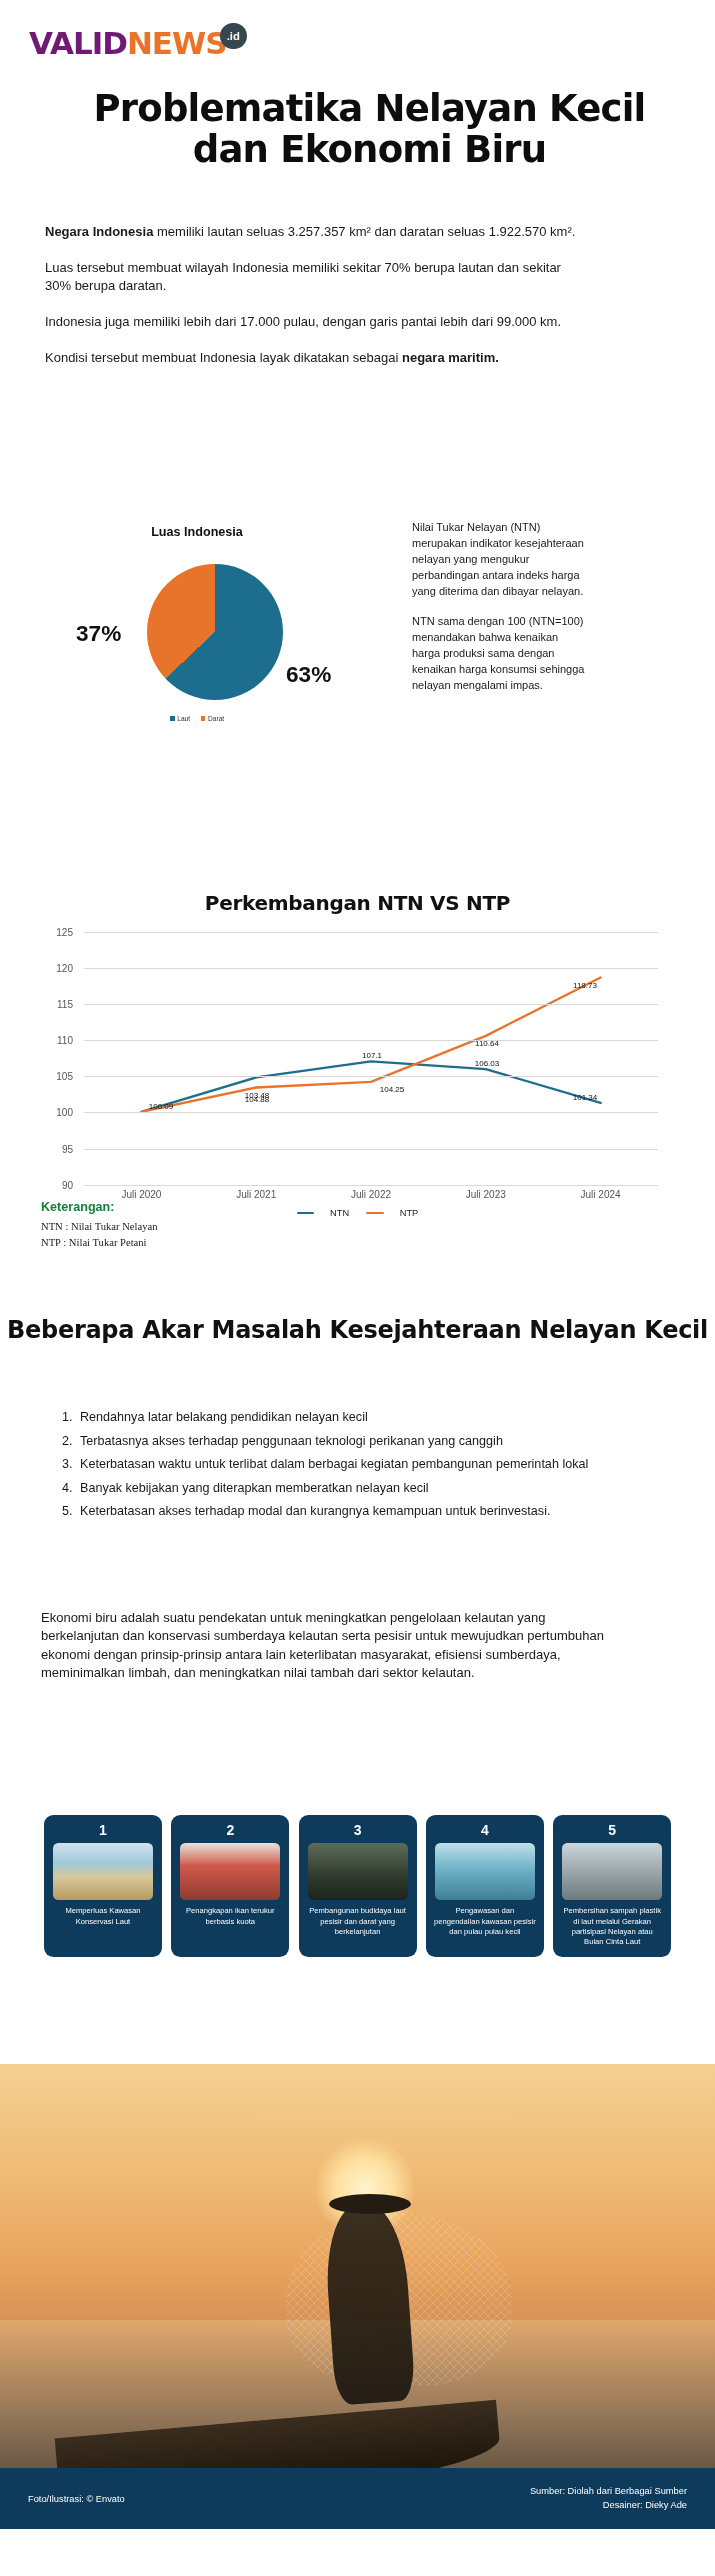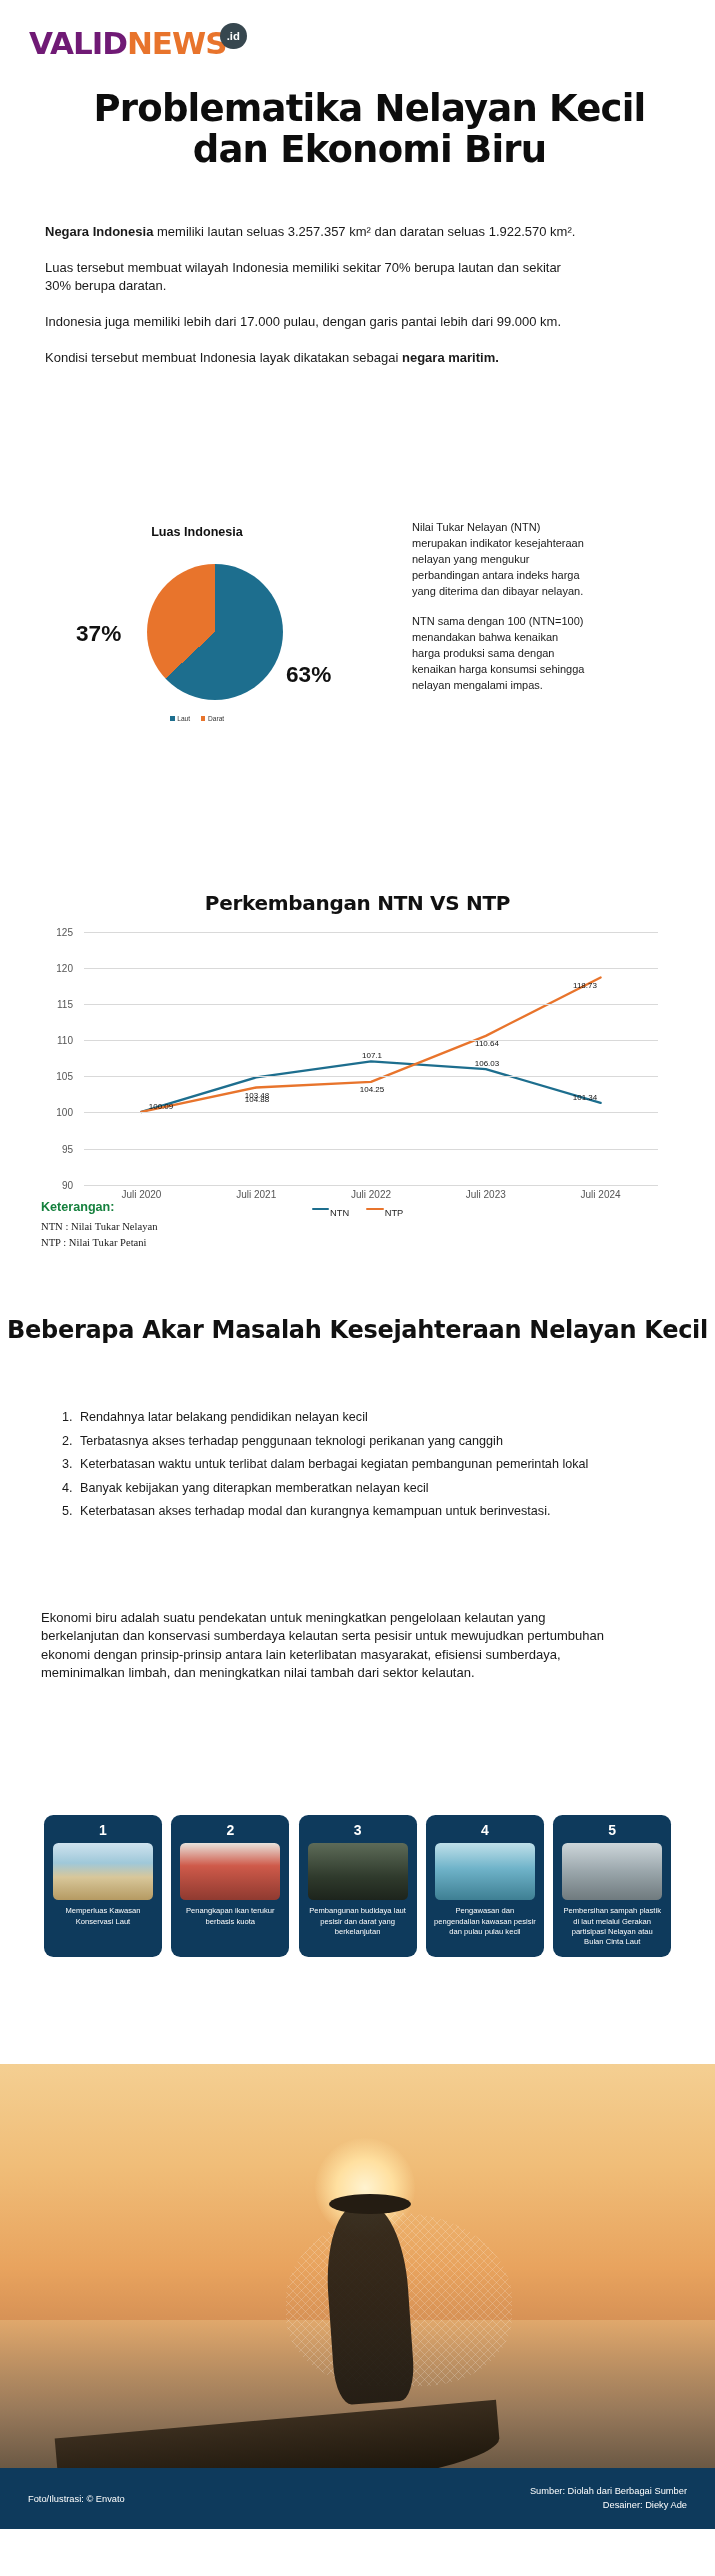--- a/index.html
+++ b/index.html
@@ -75,21 +75,21 @@
     transform:translateY(-50%);
   }
   .gridline { position:absolute; left:39px; right:12px; height:0.7px; background:#d9d9d9; }
   .x-axis { position:absolute; left:39px; right:12px; top:257px; display:flex; }
   .x-tick { flex:1; text-align:center; font-size:10px; color:#555; }
   .dlabel { position:absolute; font-size:8px; color:#111; white-space:nowrap; transform:translate(-50%,-50%); }
   .chart-legend {
     width:625px; margin:22.6px auto 0; display:flex; justify-content:center; gap:17.3px;
     font-size:9.3px; color:#222;
   }
-  .chart-legend .key { display:flex; align-items:flex-start; gap:1px; }
+  .chart-legend .key { display:flex; align-items:center; gap:16px; }
   .legdash { width:17.3px; height:2px; display:inline-block; border-radius:1.3px; }
 
   
   .keterangan { position:absolute; left:41px; top:1200px; width:332px; }
   .keterangan .kt-head { font-size:12.6px; font-weight:bold; color:#15803d; margin-bottom:5.3px; }
   .keterangan .kt-line { font-size:10.6px; color:#1a1a1a; line-height:1.45;font-family:Liberation Serif, serif; }
 
   
   .sec2-title {
     position:absolute; left:0; top:1316px; width:715px; text-align:center;
@@ -223,21 +223,21 @@
           <div class="x-tick">Juli 2022</div>
           <div class="x-tick">Juli 2023</div>
           <div class="x-tick">Juli 2024</div>
         </div>
         <div class="dlabel" style="left: 116px; top: 174px;">100.09</div>
         <div class="dlabel" style="left: 212px; top: 139px; margin-top: 28px;">104.88</div>
         <div class="dlabel" style="left: 327px; top: 123px;">107.1</div>
         <div class="dlabel" style="left: 442px; top: 131px;">106.03</div>
         <div class="dlabel" style="left: 540px; top: 165px;">101.34</div>
         <div class="dlabel" style="left: 212px; top: 163px;">103.48</div>
-        <div class="dlabel" style="left: 327px; top: 157px;">104.25</div>
+        <div class="dlabel" style="left: 347px; top: 157px;">104.25</div>
         <div class="dlabel" style="left: 442px; top: 111px;">110.64</div>
         <div class="dlabel" style="left: 540px; top: 53px;">118.73</div>
       </div>
     <div class="chart-legend">
       <span class="key">
         <i class="legdash" id="ld0" style="background: rgb(29, 110, 142);"></i>
         <span>NTN</span>
       </span>
       <span class="key">
         <i class="legdash" id="ld1" style="background: rgb(232, 116, 44);"></i>

